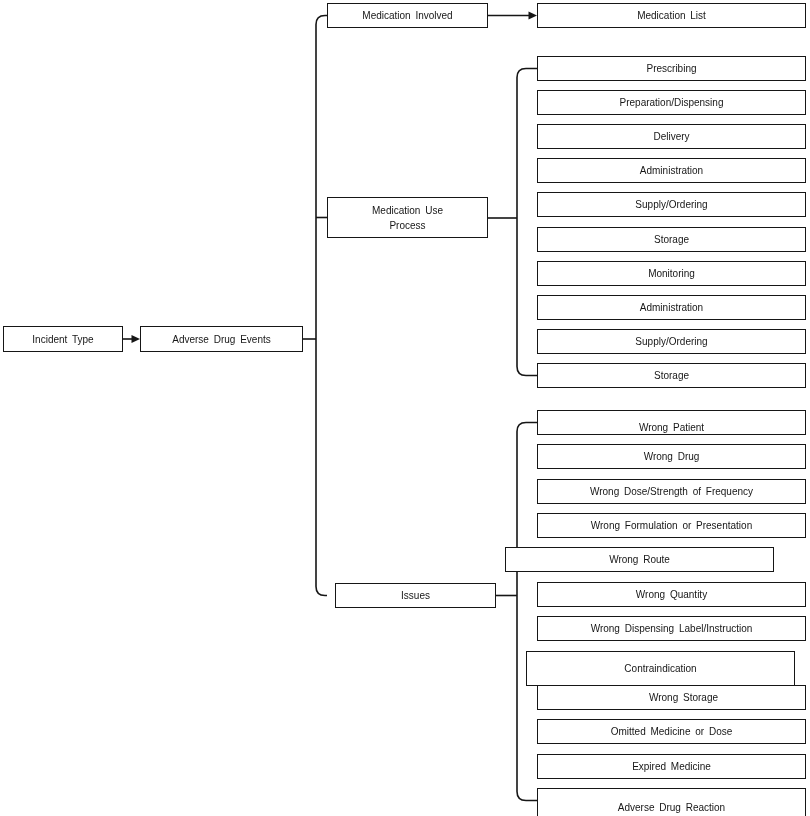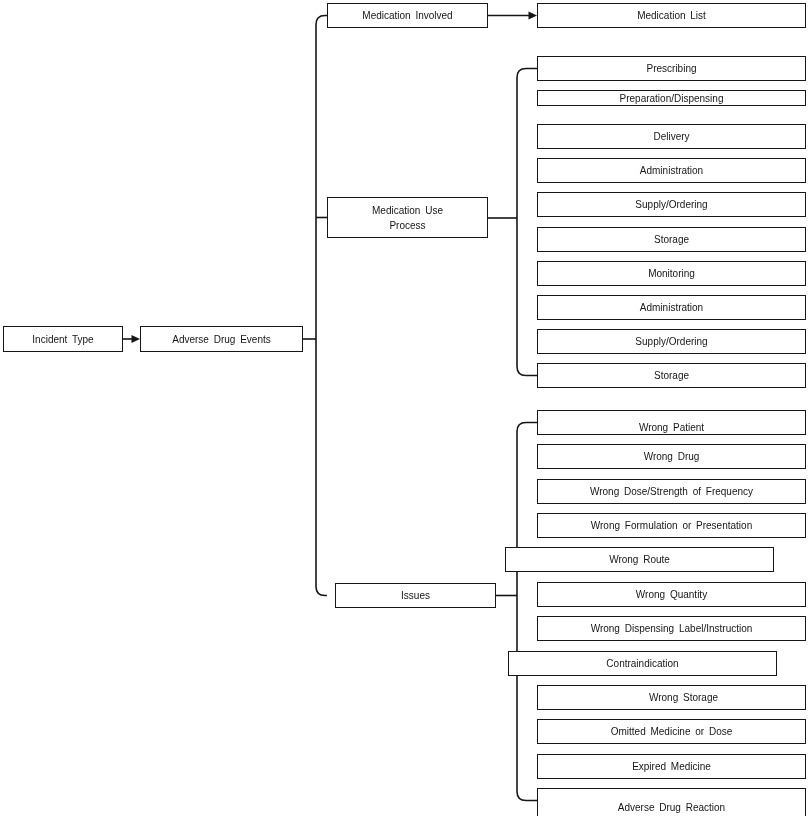--- a/index.html
+++ b/index.html
@@ -97,21 +97,21 @@
     <span>Issues</span>
   </div>
 
   <div id="leaf-layer">
       <div class="box" style="left: 537px; top: 3px; width: 269px; height: 25px;">
         <span>Medication List</span>
       </div>
       <div class="box" style="left: 537px; top: 56px; width: 269px; height: 25px;">
         <span>Prescribing</span>
       </div>
-      <div class="box" style="left: 537px; top: 90px; width: 269px; height: 16px;">
+      <div class="box" style="left: 537px; top: 90px; width: 269px; height: 25px;">
         <span>Preparation/Dispensing</span>
       </div>
       <div class="box" style="left: 537px; top: 124px; width: 269px; height: 25px;">
         <span>Delivery</span>
       </div>
       <div class="box" style="left: 537px; top: 158px; width: 269px; height: 25px;">
         <span>Administration</span>
       </div>
       <div class="box" style="left: 537px; top: 192px; width: 269px; height: 25px;">
         <span>Supply/Ordering</span>
@@ -145,21 +145,21 @@
       </div>
       <div class="box" style="left: 505px; top: 547px; width: 269px; height: 25px;">
         <span>Wrong Route</span>
       </div>
       <div class="box" style="left: 537px; top: 582px; width: 269px; height: 25px;">
         <span>Wrong Quantity</span>
       </div>
       <div class="box" style="left: 537px; top: 616px; width: 269px; height: 25px;">
         <span>Wrong Dispensing Label/Instruction</span>
       </div>
-      <div class="box" style="left: 508px; top: 651px; width: 269px; height: 25px;">
+      <div class="box" style="left: 526px; top: 651px; width: 269px; height: 35px;">
         <span>Contraindication</span>
       </div>
       <div class="box" style="left: 537px; top: 685px; width: 269px; height: 25px; padding-left: 24px;">
         <span>Wrong Storage</span>
       </div>
       <div class="box" style="left: 537px; top: 719px; width: 269px; height: 25px;">
         <span>Omitted Medicine or Dose</span>
       </div>
       <div class="box" style="left: 537px; top: 754px; width: 269px; height: 25px;">
         <span>Expired Medicine</span>

